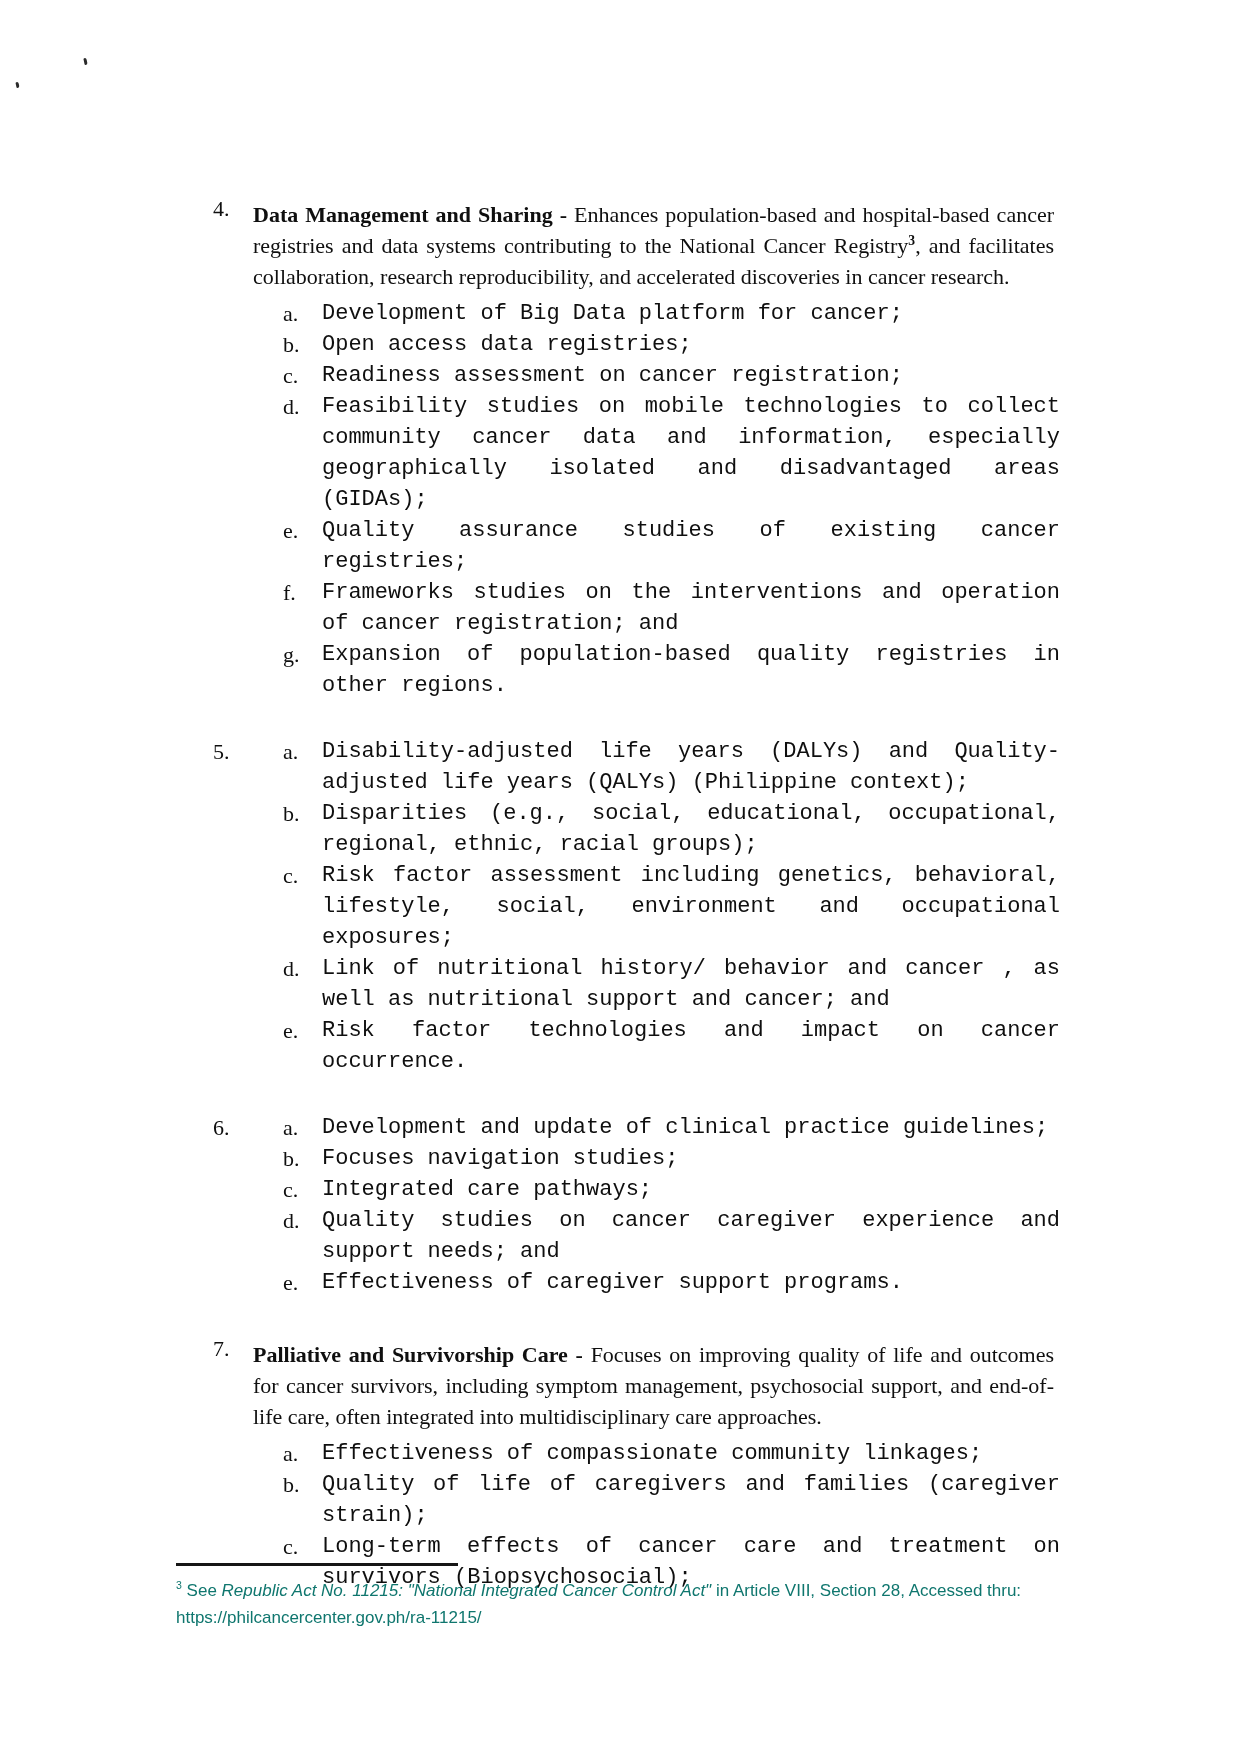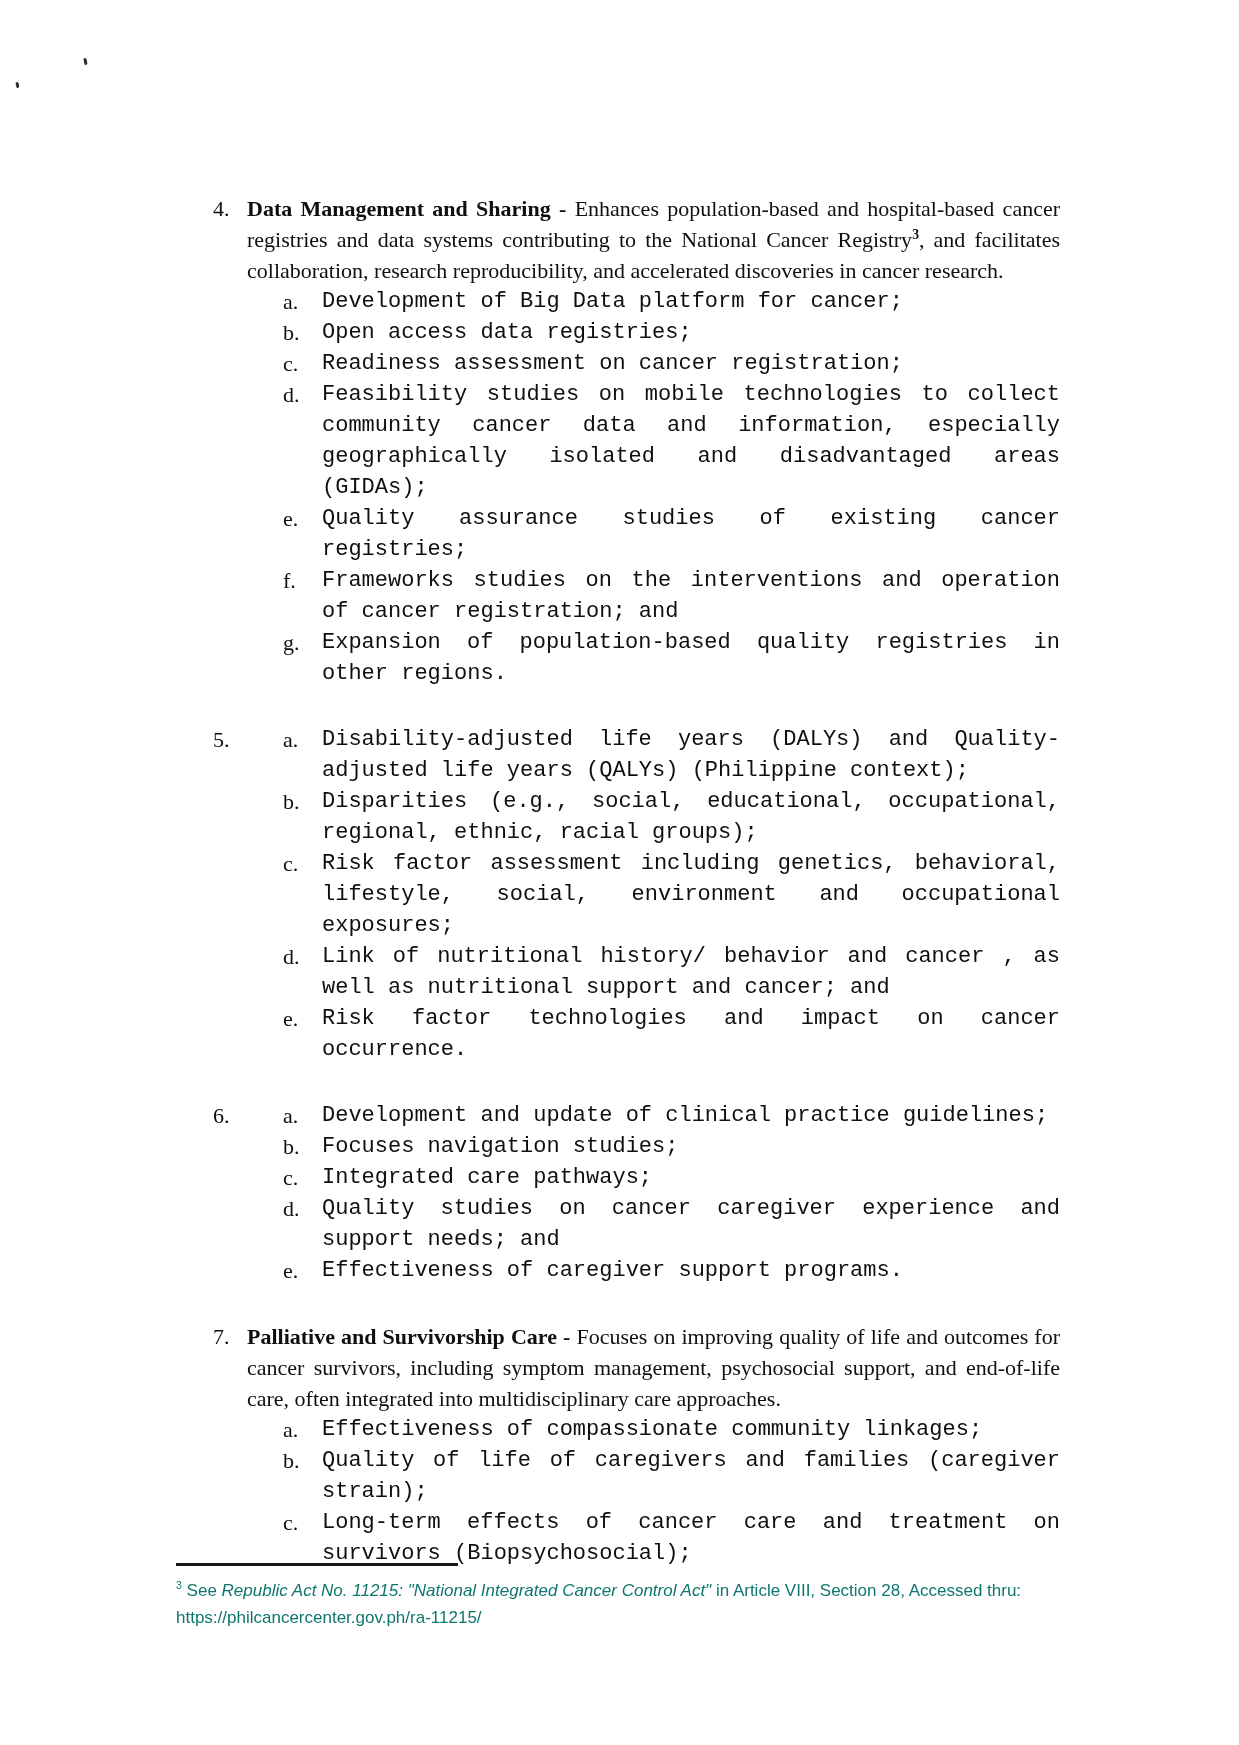--- a/index.html
+++ b/index.html
@@ -19,21 +19,21 @@
     position: absolute;
     left: 213px; top: 193px;
     width: 847px;
     font-size: 22px;
     line-height: 31px;
   }
   .item { display: flex; }
   .item + .item { margin-top: 35px; }
   .num { width: 34px; flex: none; }
   .item-body { flex: 1; min-width: 0; }
-  .para { margin: 0; text-align: justify; }
+  .para { margin: 6px; text-align: justify; }
   .title { font-weight: bold; }
   .para sup { font-weight: bold; }
   sup {
     font-size: 0.62em;
     line-height: 0;
     vertical-align: super;
   }
   .sub { display: flex; margin-left: 36px; }
   .letter { width: 39px; flex: none; }
   .stext { flex: 1; min-width: 0; text-align: justify; font-family: Liberation Mono, monospace; }

